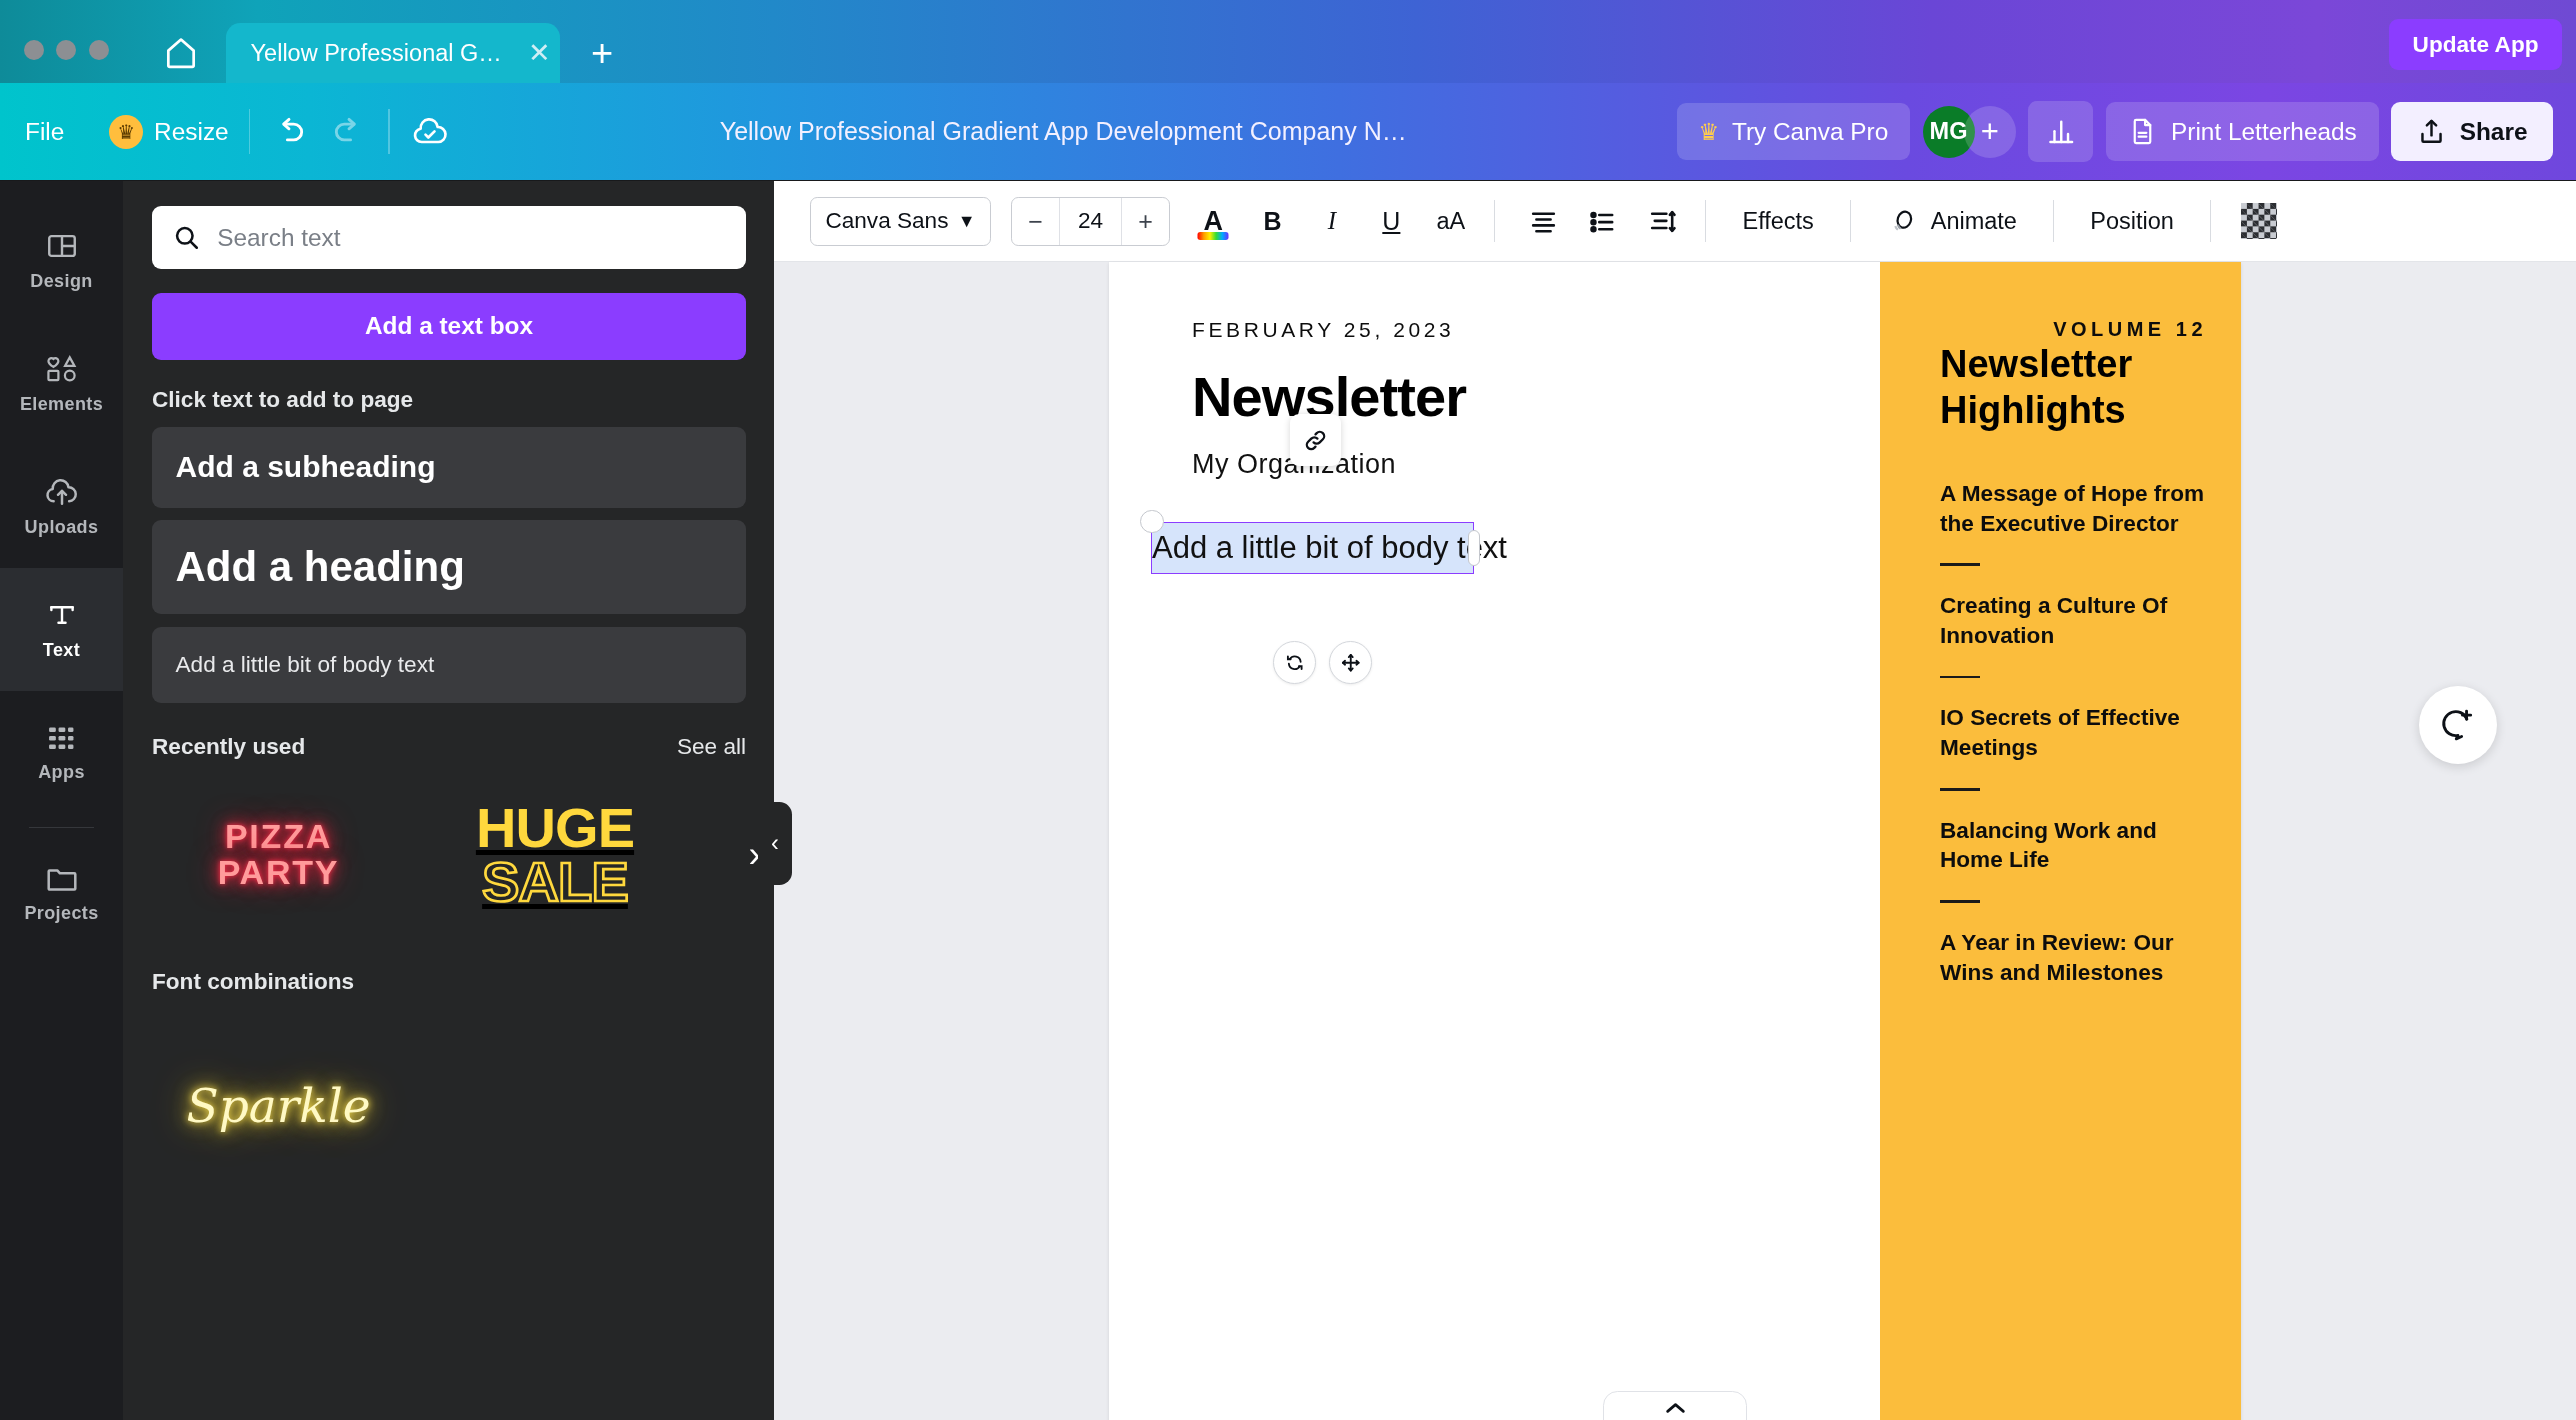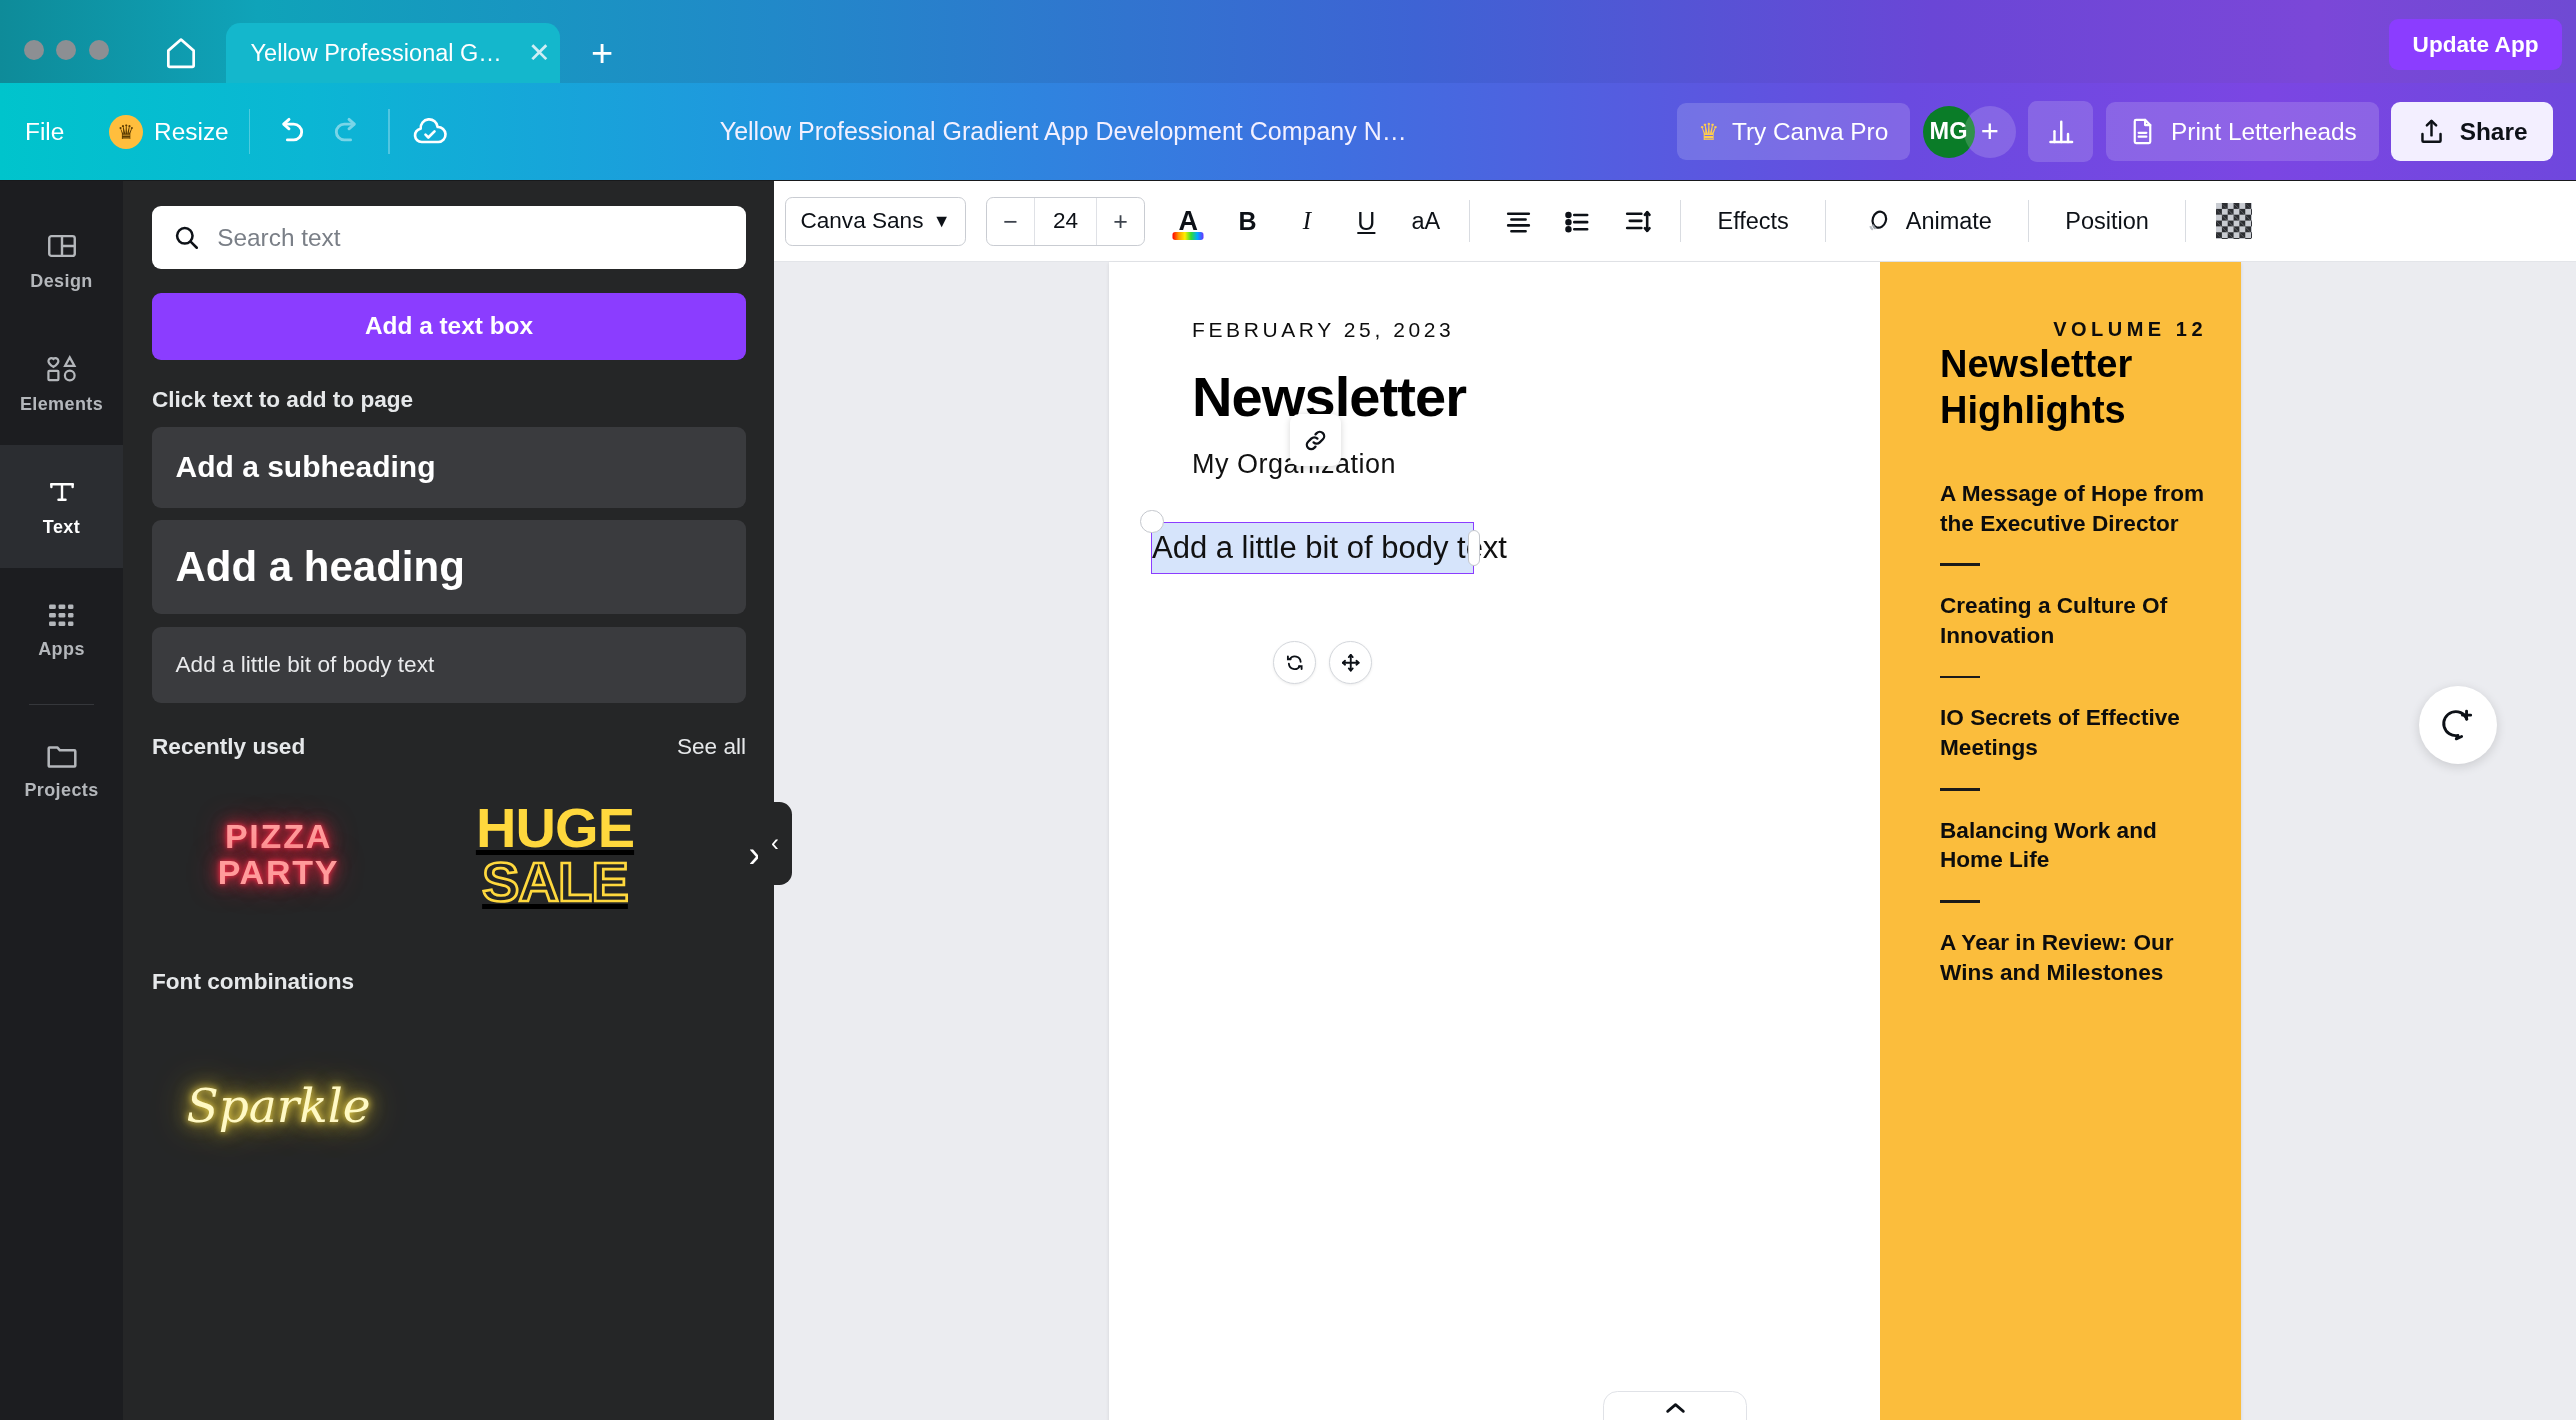--- a/index.html
+++ b/index.html
@@ -158,21 +158,21 @@
     color: #fff; font-size: 23.5px; cursor: pointer; z-index: 6;
   }
 
   
   .editor {
     position: absolute; top: 181px; left: 774px; width: 1802px; height: 1240px;
     background: #ebecf0;
   }
   .toolbar {
     position: absolute; top: 0; left: 0; width: 1802px; height: 81px;
-    background: #fff; display: flex; align-items: center; padding: 0 11px;
+    background: #fff; display: flex; align-items: center; padding: 0 36px;
     border-bottom: 0.9px solid #e3e5e9;
   }
   .font-select {
     width: 181px; height: 49px; border: 0.9px solid #c9ccd2; border-radius: 7.2px;
     display: flex; align-items: center; justify-content: space-between;
     padding: 0 14.4px; font-size: 22.6px; color: #0d1117; cursor: pointer; background: #fff;
   }
   .size-group {
     display: flex; align-items: center; border: 0.9px solid #c9ccd2; border-radius: 7.2px;
     height: 49px; margin-left: 20px; overflow: hidden;
@@ -373,20 +373,30 @@
     <div class="rail-item">
       <span>
         <svg width="36" height="34" viewBox="0 0 26 24" fill="none" stroke="currentColor" stroke-width="1.6">
             <path d="M3.2 6.2a2.1 2.1 0 0 1 3.6-1.4 2.1 2.1 0 0 1 3.6 1.4c0 2-3.6 4.3-3.6 4.3S3.2 8.2 3.2 6.2z"></path>
             <path d="M18.6 3.6 22 9.8h-6.8z"></path>
             <rect x="3.2" y="13.4" width="7.2" height="6.6" rx=".6"></rect>
             <circle cx="18.6" cy="16.7" r="3.5"></circle>
           </svg>
       </span>
       <span class="rail-label">Elements</span>
+    </div>
+    <div class="rail-item">
+      <span>
+        <svg width="38" height="34" viewBox="0 0 24 22" fill="none" stroke="currentColor" stroke-width="1.6" stroke-linecap="round" stroke-linejoin="round">
+            <path d="M6.6 17a4 4 0 0 1-.6-7.95A5 5 0 0 1 16.2 8 3.5 3.5 0 0 1 16.6 17"></path>
+            <path d="M12 18.6V10.4"></path>
+            <path d="M9.4 12.8 12 10.2l2.6 2.6"></path>
+          </svg>
+      </span>
+      <span class="rail-label">Uploads</span>
     </div>
     <div class="rail-item active">
       <span>
         <svg width="34" height="34" viewBox="0 0 24 24" fill="none" stroke="currentColor" stroke-width="1.7" stroke-linecap="round">
             <path d="M4.5 6.5h15"></path>
             <path d="M12 6.5v11"></path>
             <path d="M9.5 17.5h5"></path>
             <path d="M4.5 6.5v2M19.5 6.5v2"></path>
           </svg>
       </span>

